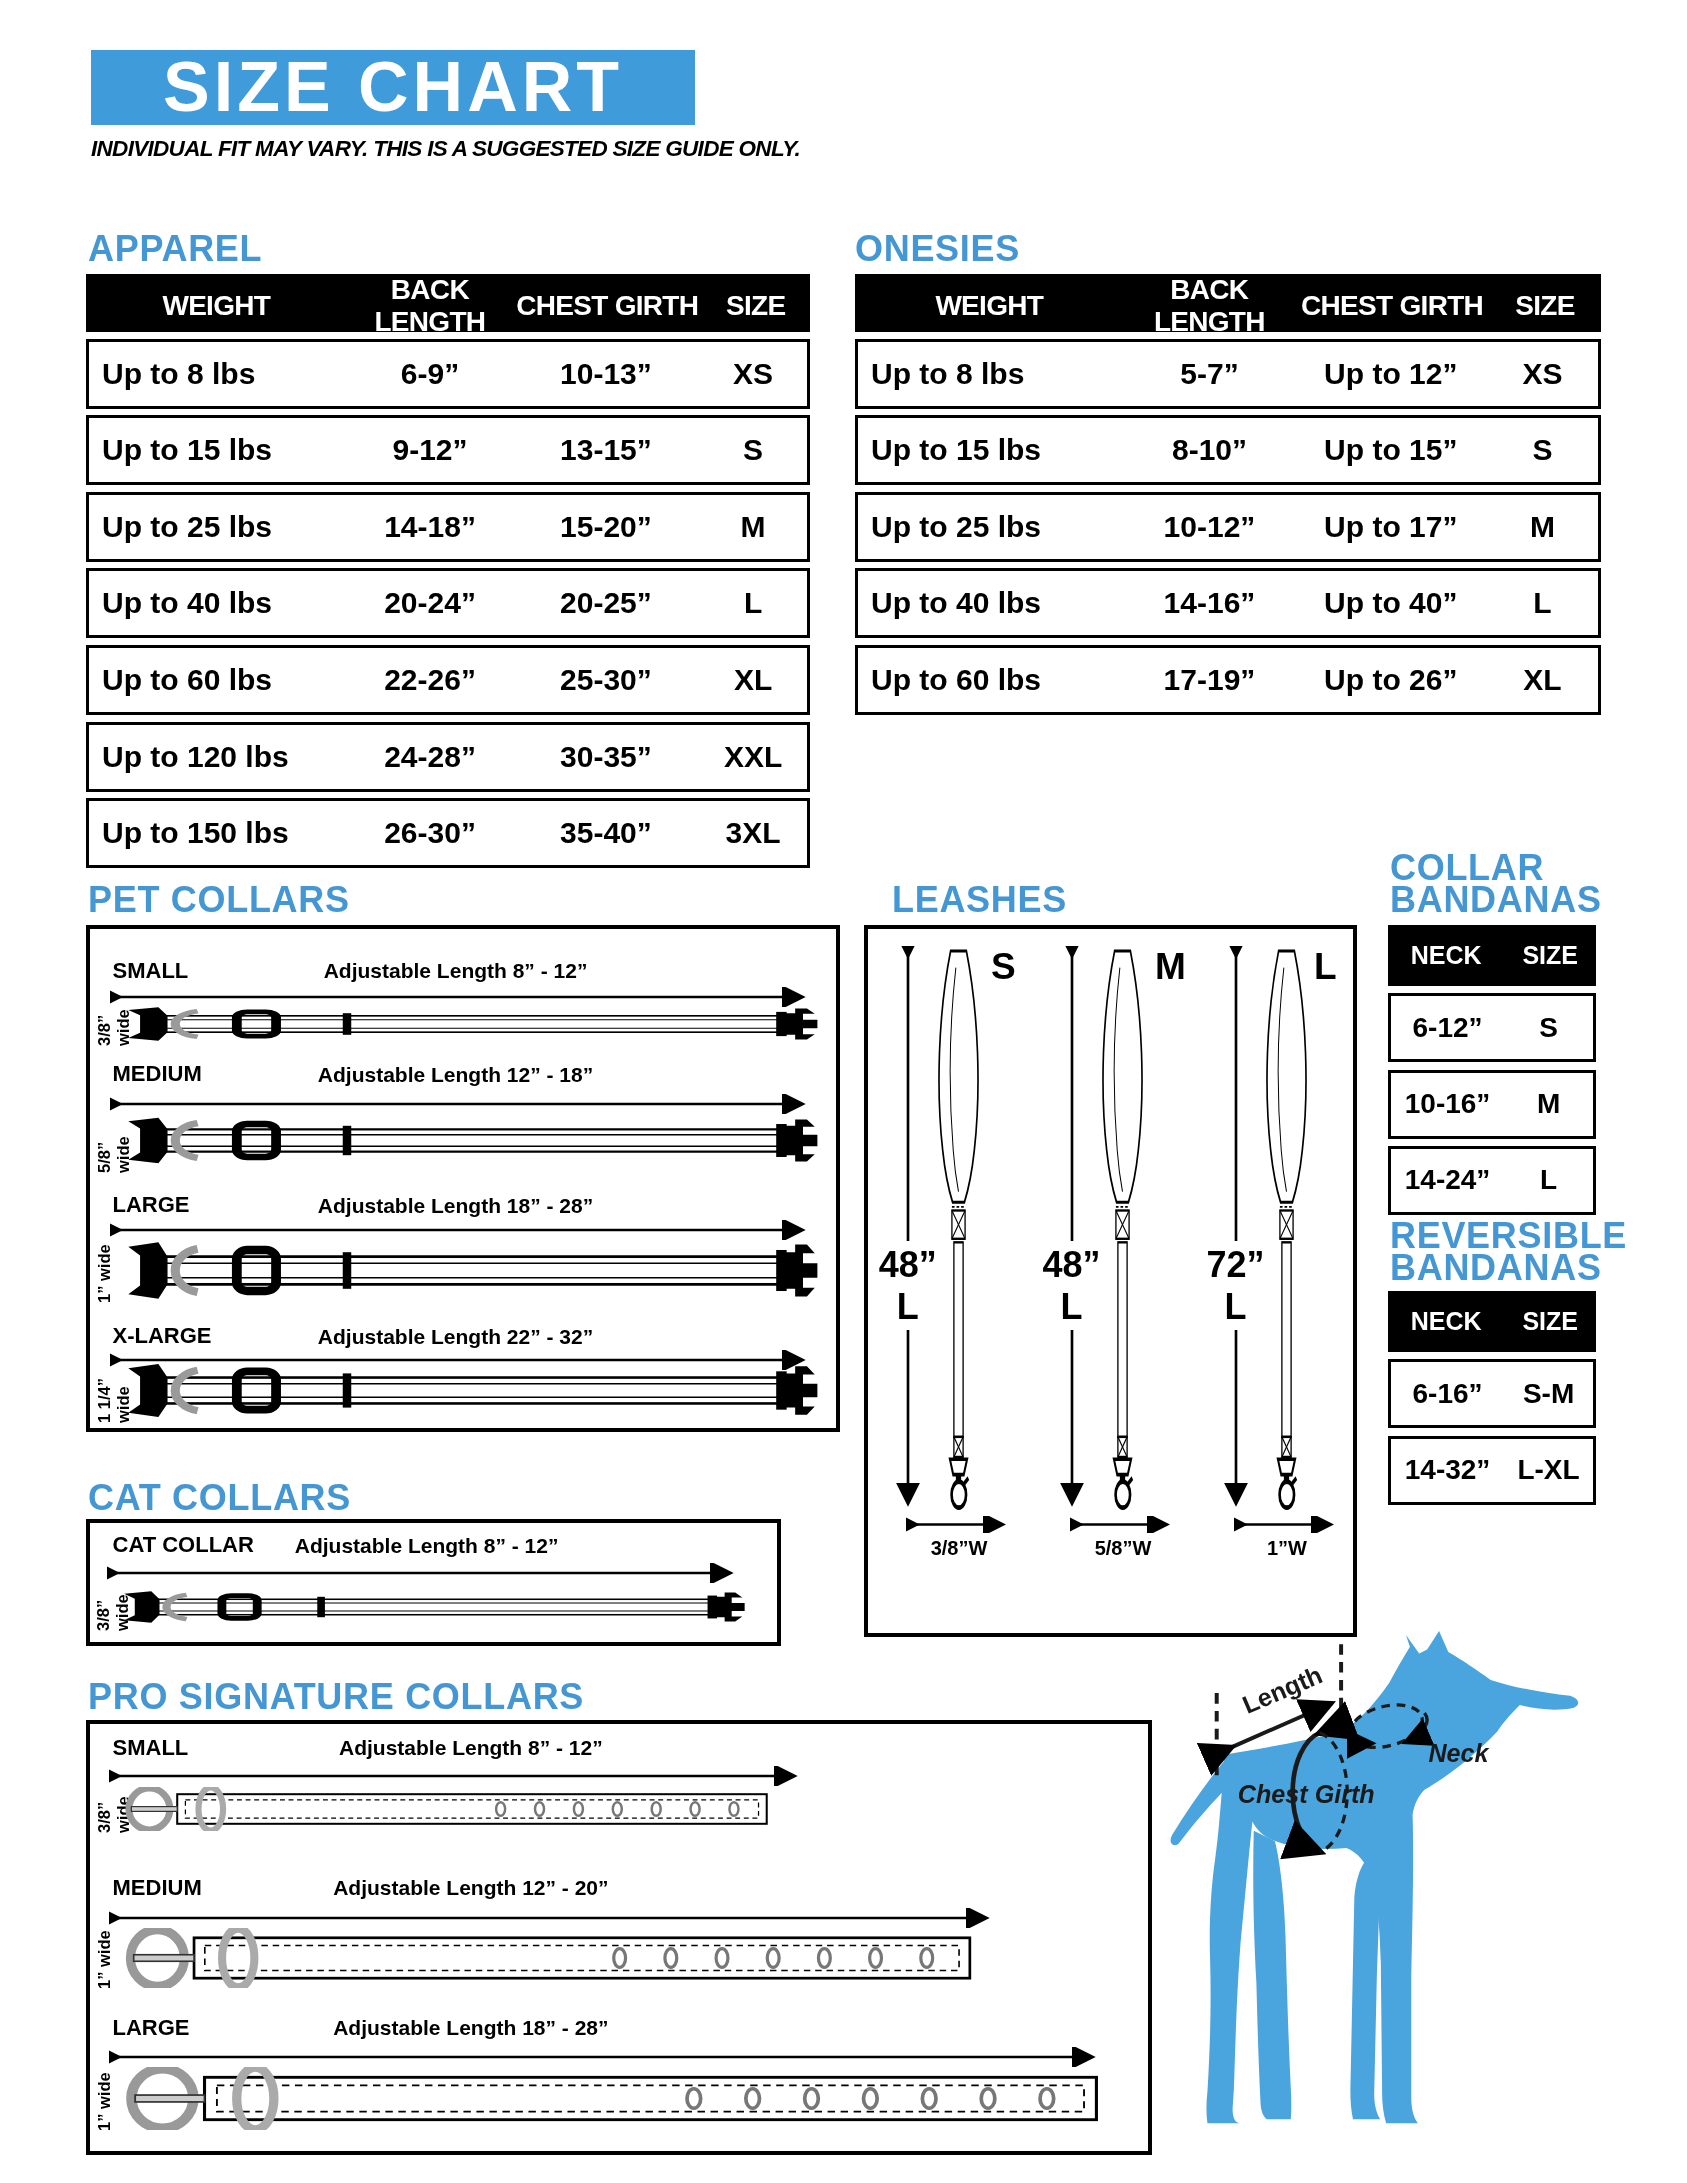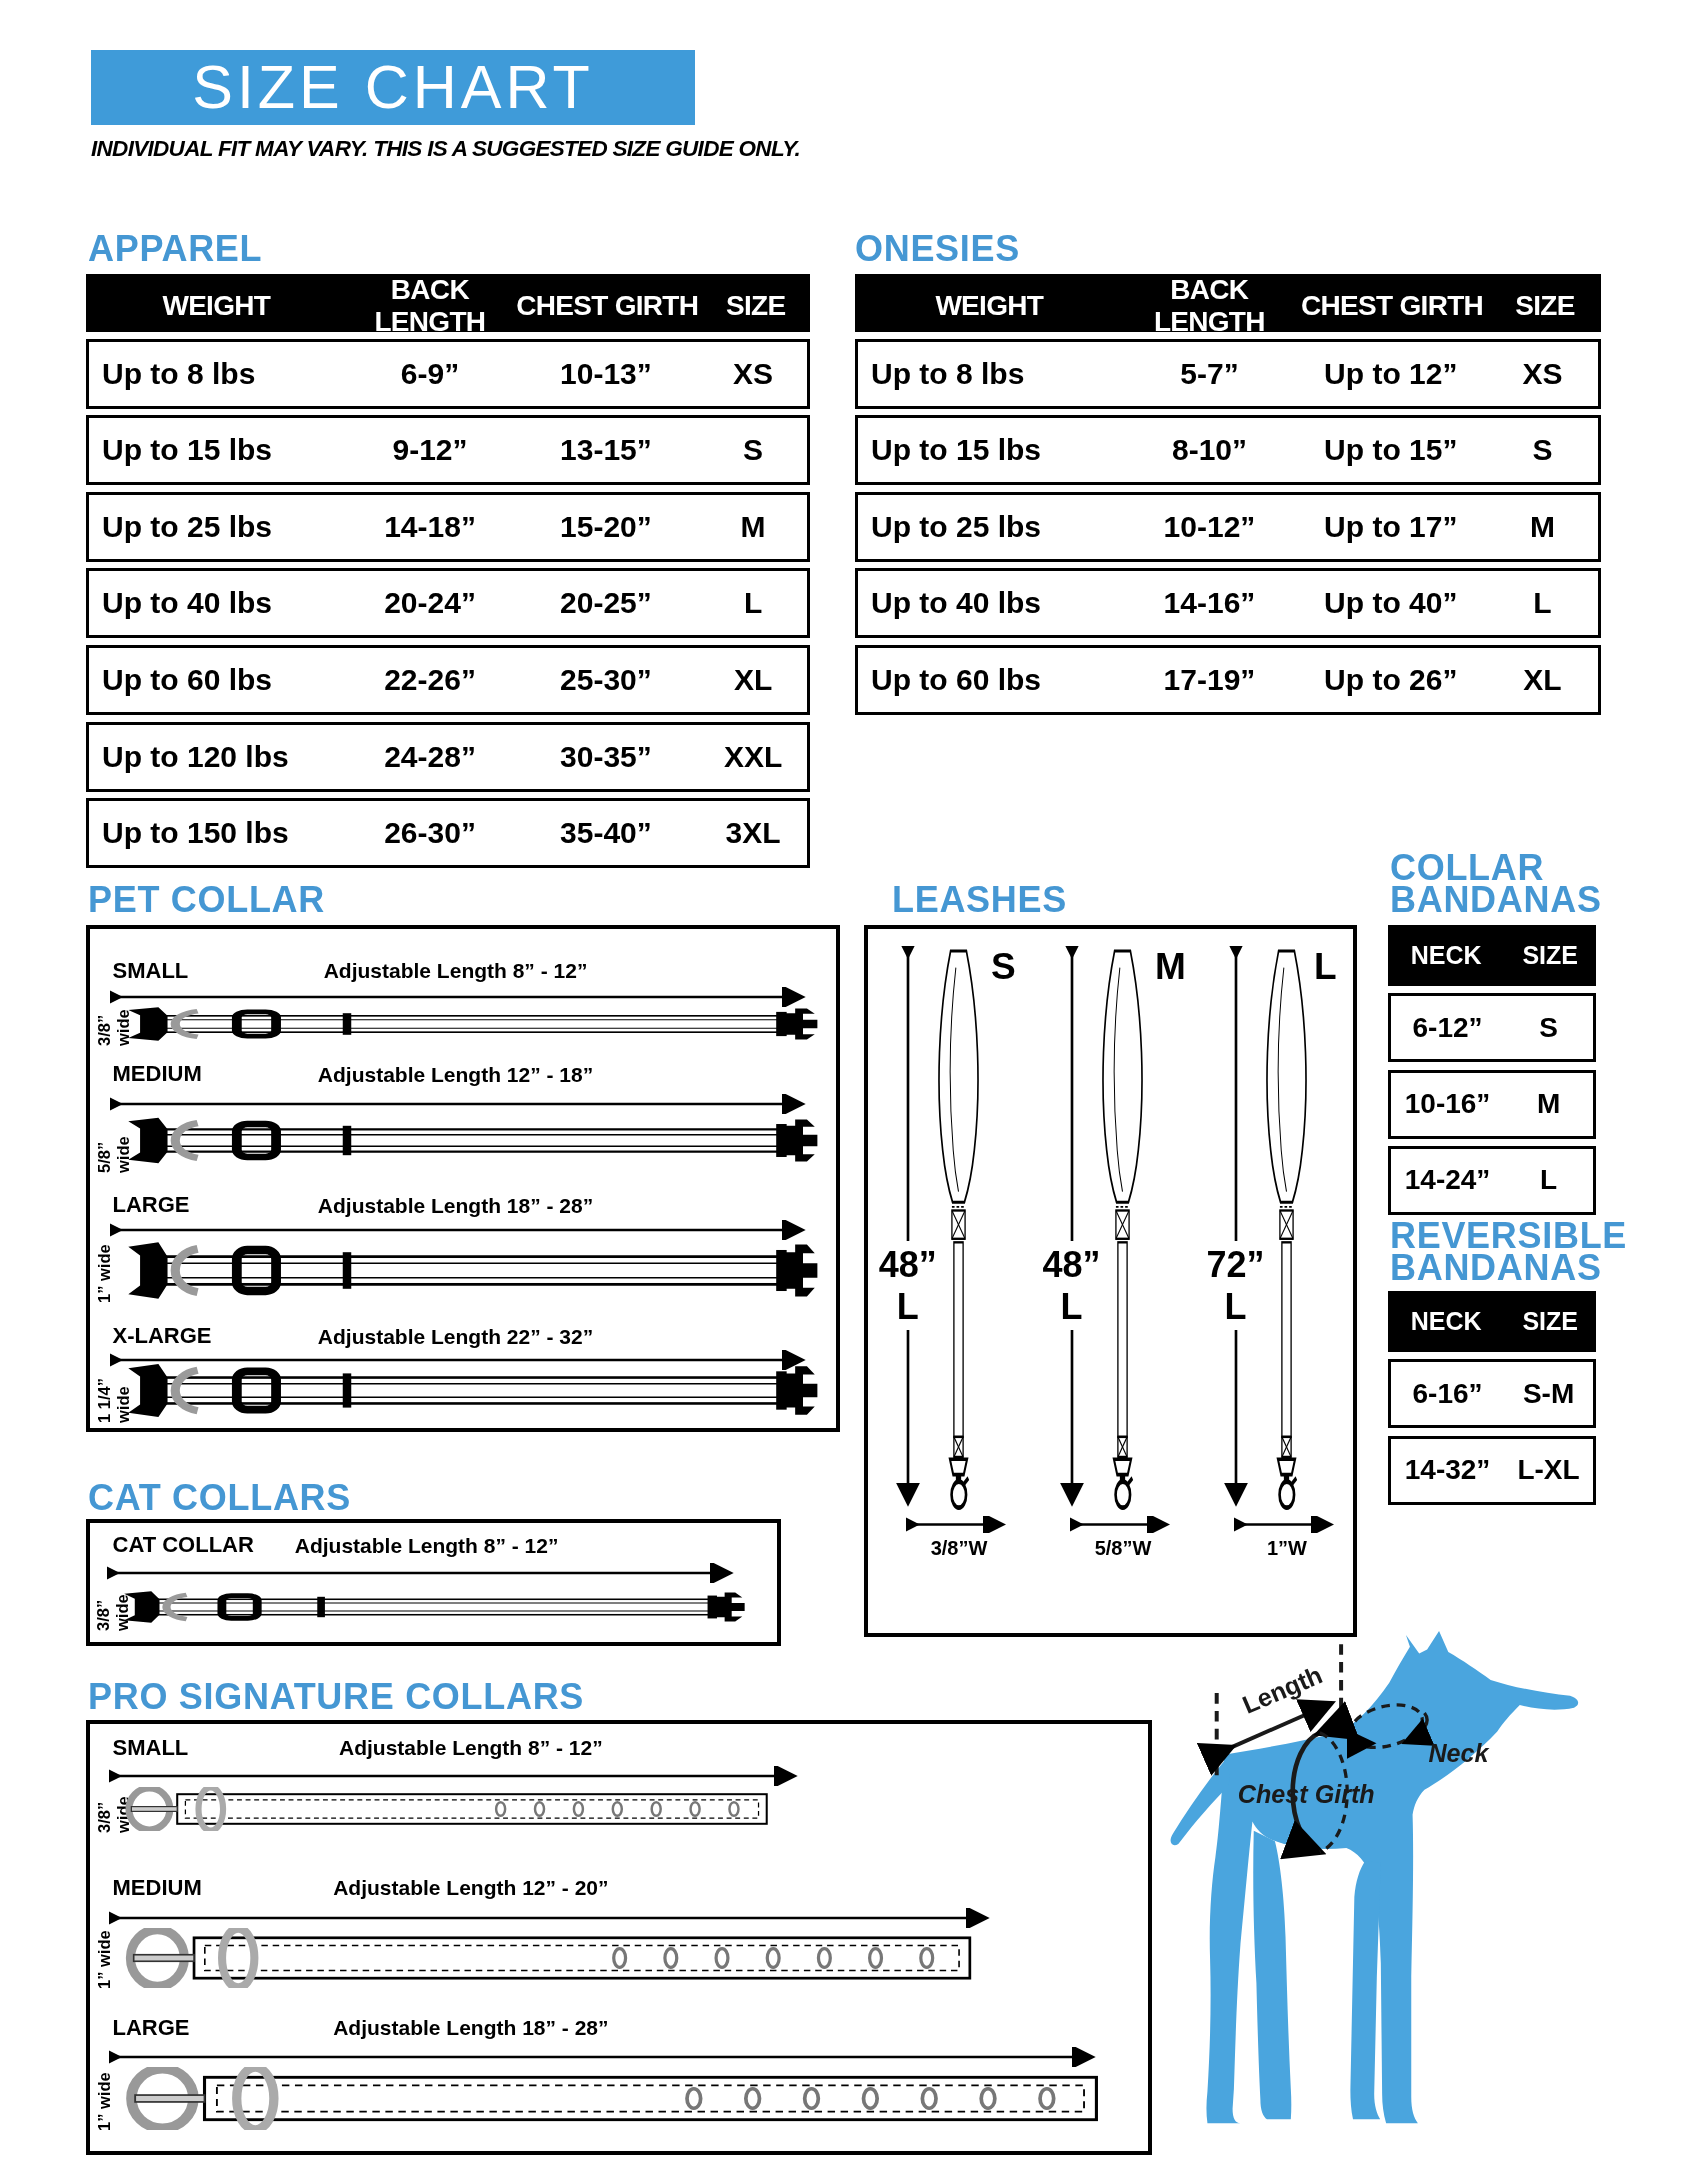--- a/index.html
+++ b/index.html
@@ -1,21 +1,21 @@
 <!DOCTYPE html>
 <html style="--accent: #4597d3; --banner_blue: #3f9bd9; --dog_blue: #4aa5de; --table_header_bg: #000000;font-size:10.6px"><head>
 <meta charset="utf-8">
 <style>
   html,body{margin:0;padding:0;background:#fff;}
   #page{position:relative;width:1687px;height:2183px;background:#fff;
         font-family:"Liberation Sans",sans-serif;color:#000;overflow:hidden;}
 
   
   .banner{position:absolute;left:91px;top:50px;width:604px;height:75px;
-          background:var(--banner_blue,#3f9bd9);color:#fff;font-size:61px;font-weight:normal;
+          background:var(--banner_blue,#3f9bd9);color:#fff;font-size:70px;font-weight:bold;
           text-align:center;line-height:75px;letter-spacing:4px;}
   .subtitle{position:absolute;left:91px;top:136px;font-size:22.5px;font-weight:bold;
             font-style:italic;letter-spacing:-0.7px;}
 
   
   .sec-h{position:absolute;color:var(--accent,#4597d3);font-size:36px;font-weight:bold;
          letter-spacing:0.7px;line-height:32px;}
 
   
   .tbl{position:absolute;}
@@ -198,21 +198,21 @@
         <span>L</span>
     </div>
     <div class="trow">
       <span>Up to 60 lbs</span>
         <span>17-19”</span>
         <span>Up to 26”</span>
         <span>XL</span>
     </div>
   </div>
 
-  <div class="sec-h" style="left:88px;top:884px;">PET COLLAR</div>
+  <div class="sec-h" style="left:88px;top:884px;">PET COLLARS</div>
   <div class="obox" style="left:86px;top:925px;width:746px;height:499px;">
 
     <span class="clabel" style="top:29px;">SMALL</span>
     <span class="clen" style="top:30px;">Adjustable Length 8” - 12”</span>
     <svg class="harrow" style="left:20px;top:58px;" width="701" height="20" viewBox="0 0 1060 30">
       <line x1="14" y1="15" x2="1046" y2="15" stroke="#000" stroke-width="4" marker-start="url(#mA)" marker-end="url(#mA)"></line>
     </svg>
     <span class="wlabel" style="left:5.3px;top:71px;height:46px;">3/8” wide</span>
     <svg class="cdraw" style="left:37px;top:77px;" width="693" height="36" viewBox="0 0 1060 110" preserveAspectRatio="none">
         <use href="#collarSR"></use>

